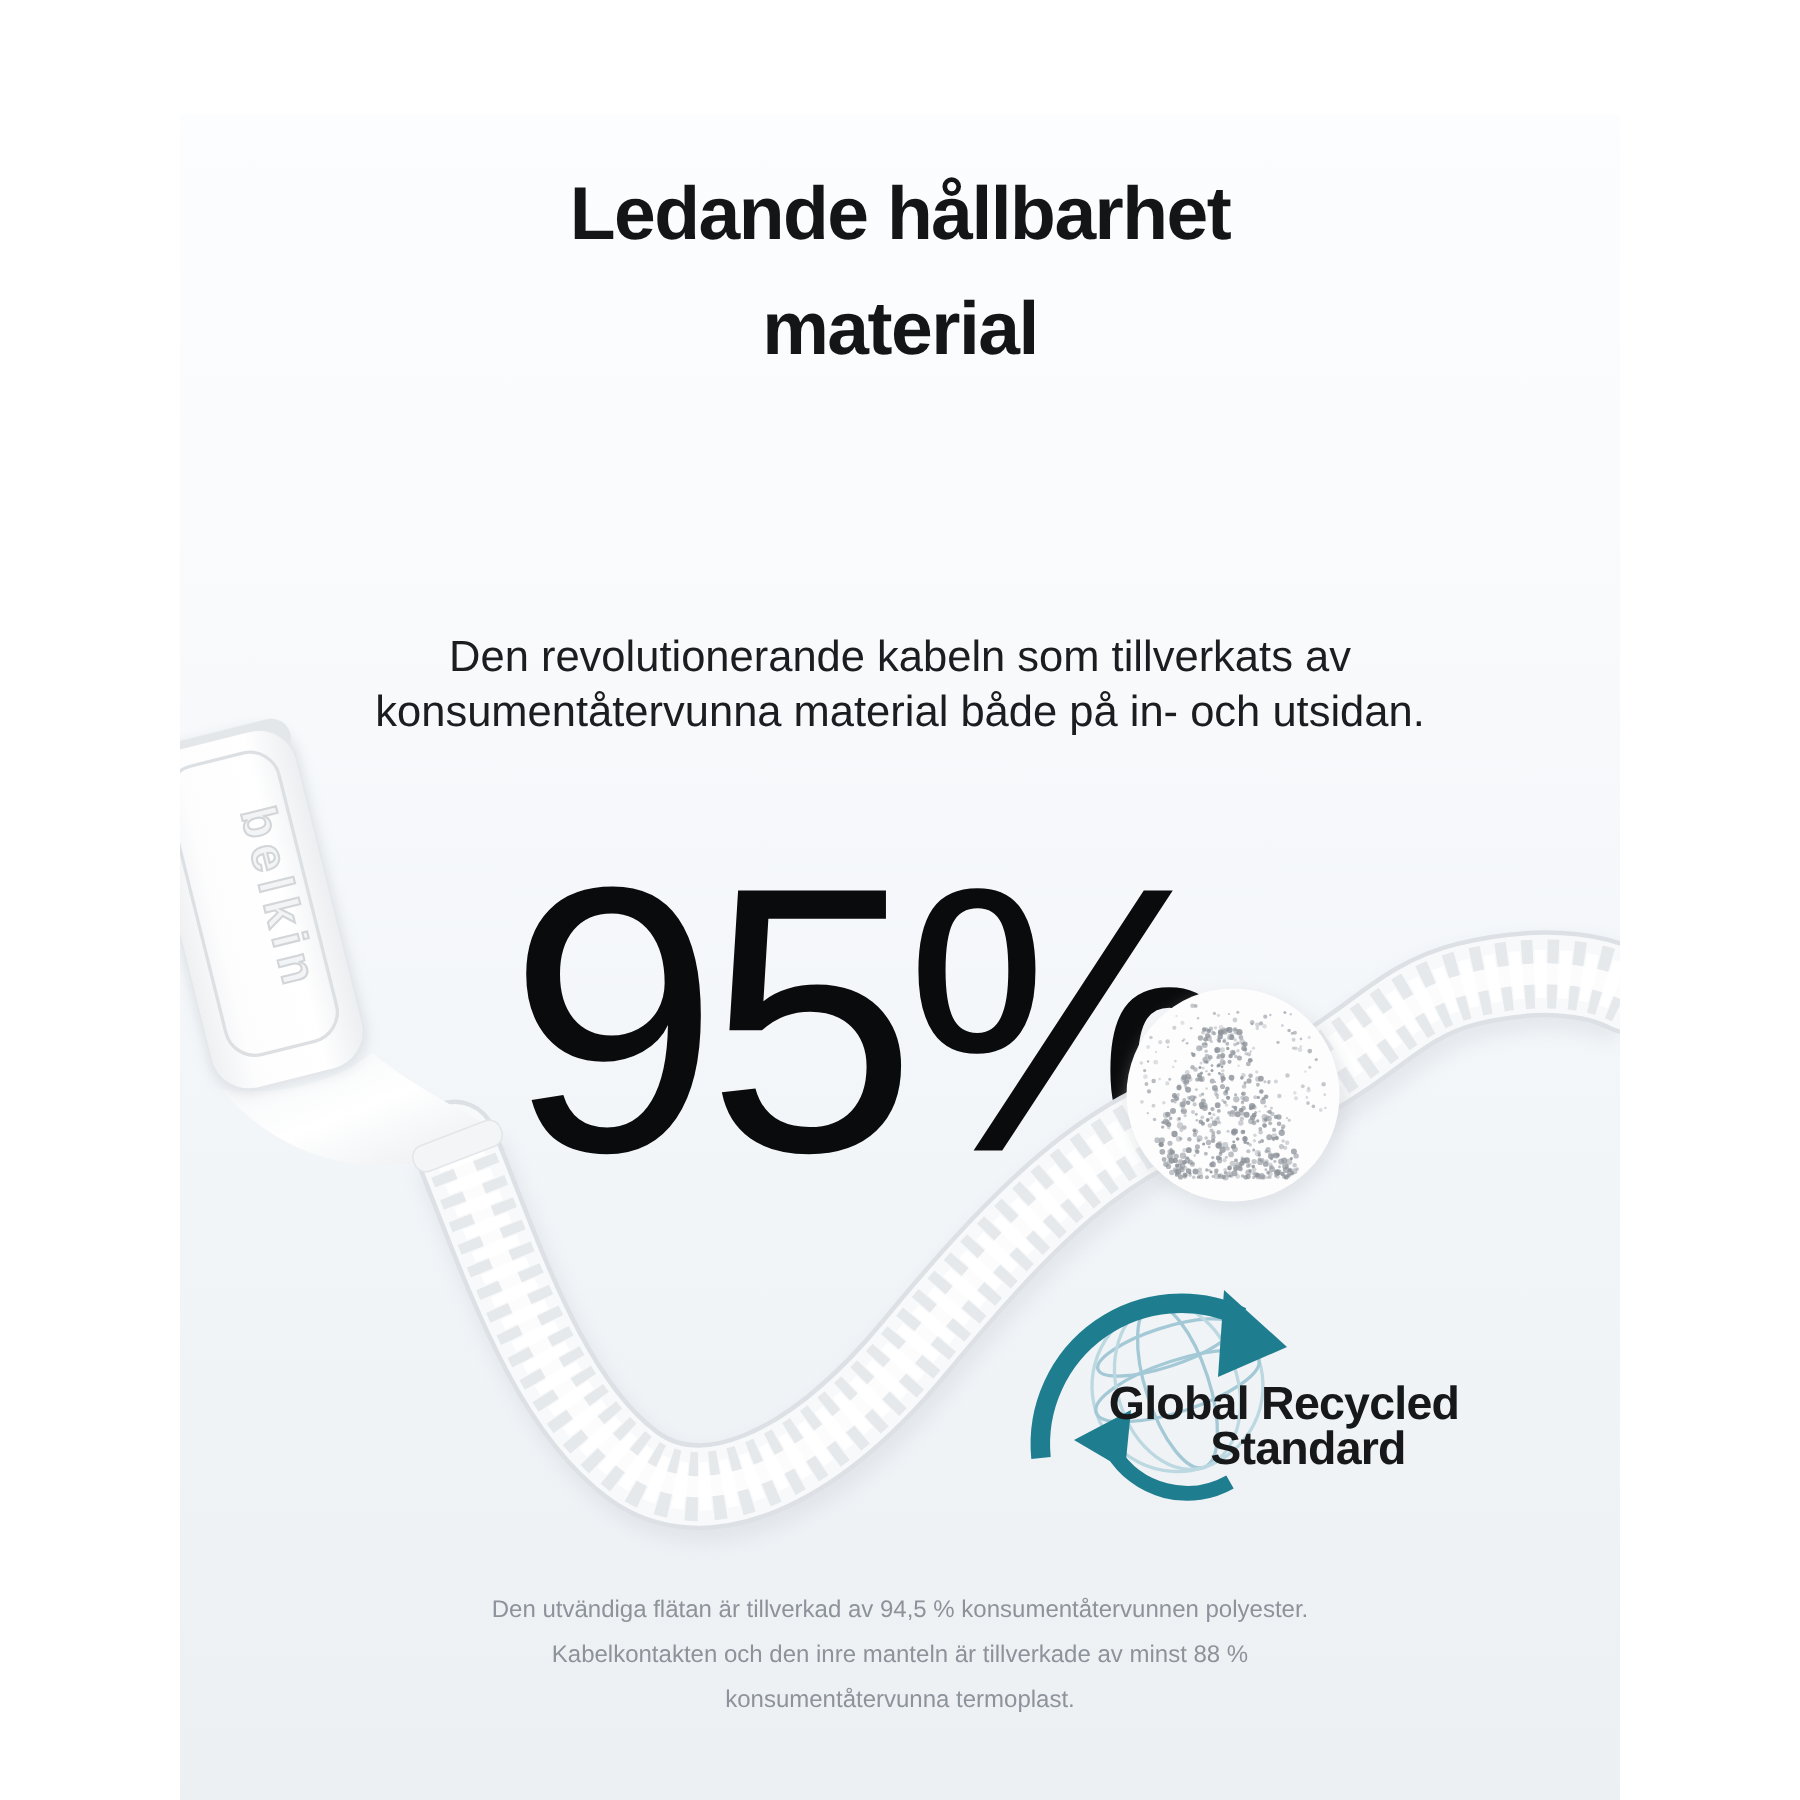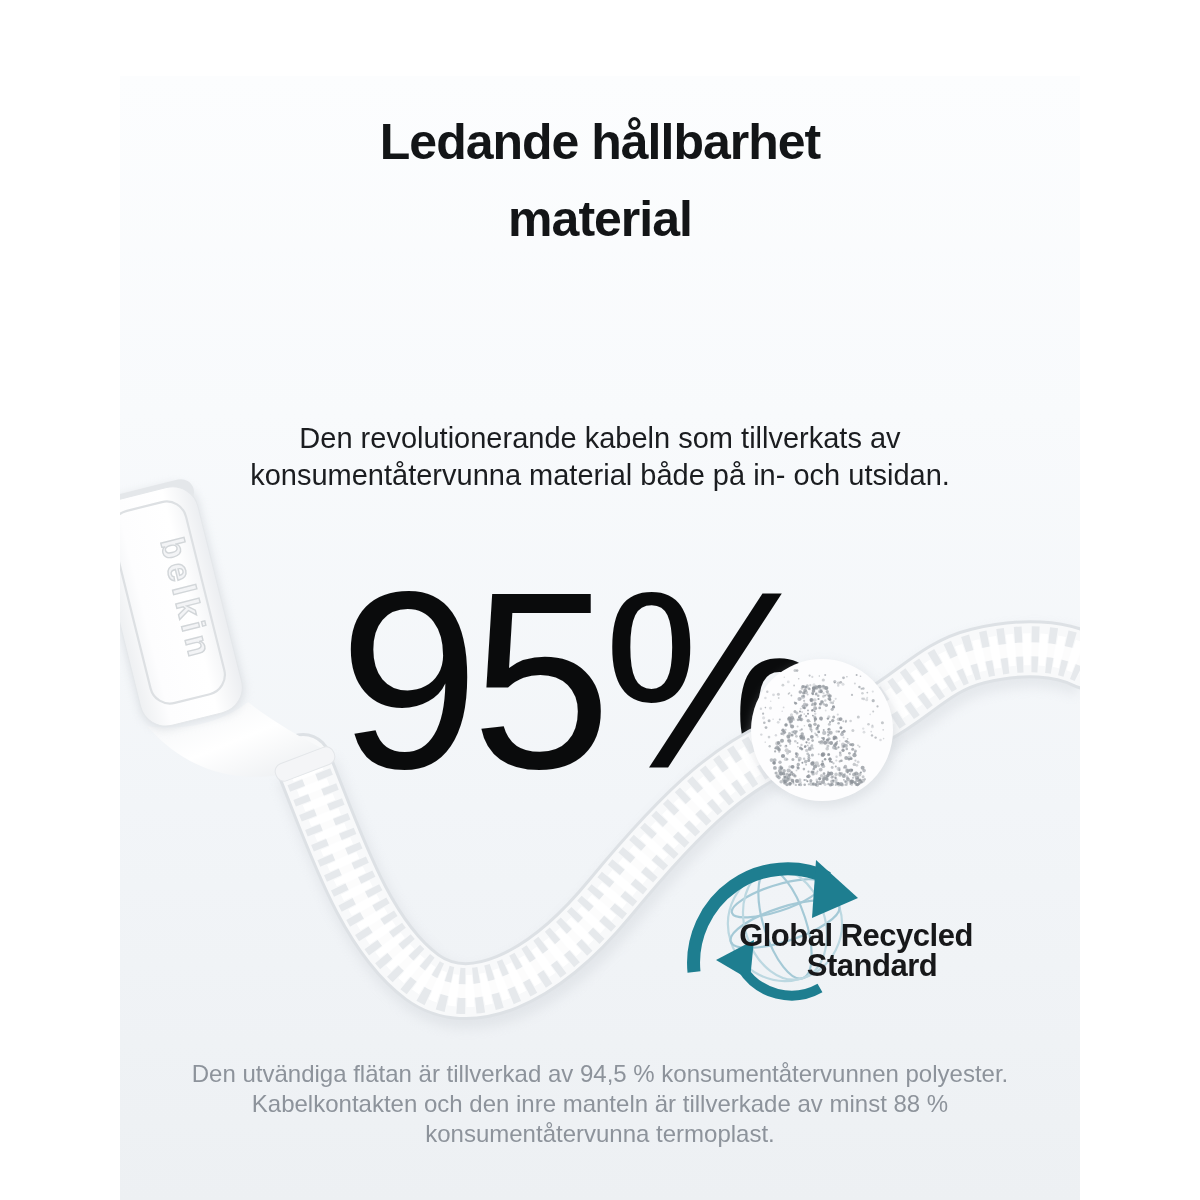--- a/index.html
+++ b/index.html
@@ -22,21 +22,21 @@
     text-align:center;font-weight:400;font-size:29px;line-height:37px;
     color:#1b1d20;
   }
   .stat{
     position:absolute;left:183px;top:479px;
     font-weight:400;font-size:252px;line-height:1;letter-spacing:-8px;
     color:#0a0b0c;white-space:nowrap;margin-left:36px;
   }
   .footer{
     position:absolute;left:0;top:983px;width:100%;
-    text-align:center;font-weight:400;font-size:24px;line-height:30px;
+    text-align:center;font-weight:400;font-size:16px;line-height:30px;
     color:#8d939b;
   }
   .scene{position:absolute;left:0;top:0;width:960px;height:1124px;}
   .line{display:block;}
 </style>
 </head>
 <body>
 
 <div class="canvas">
   <div class="panel">

